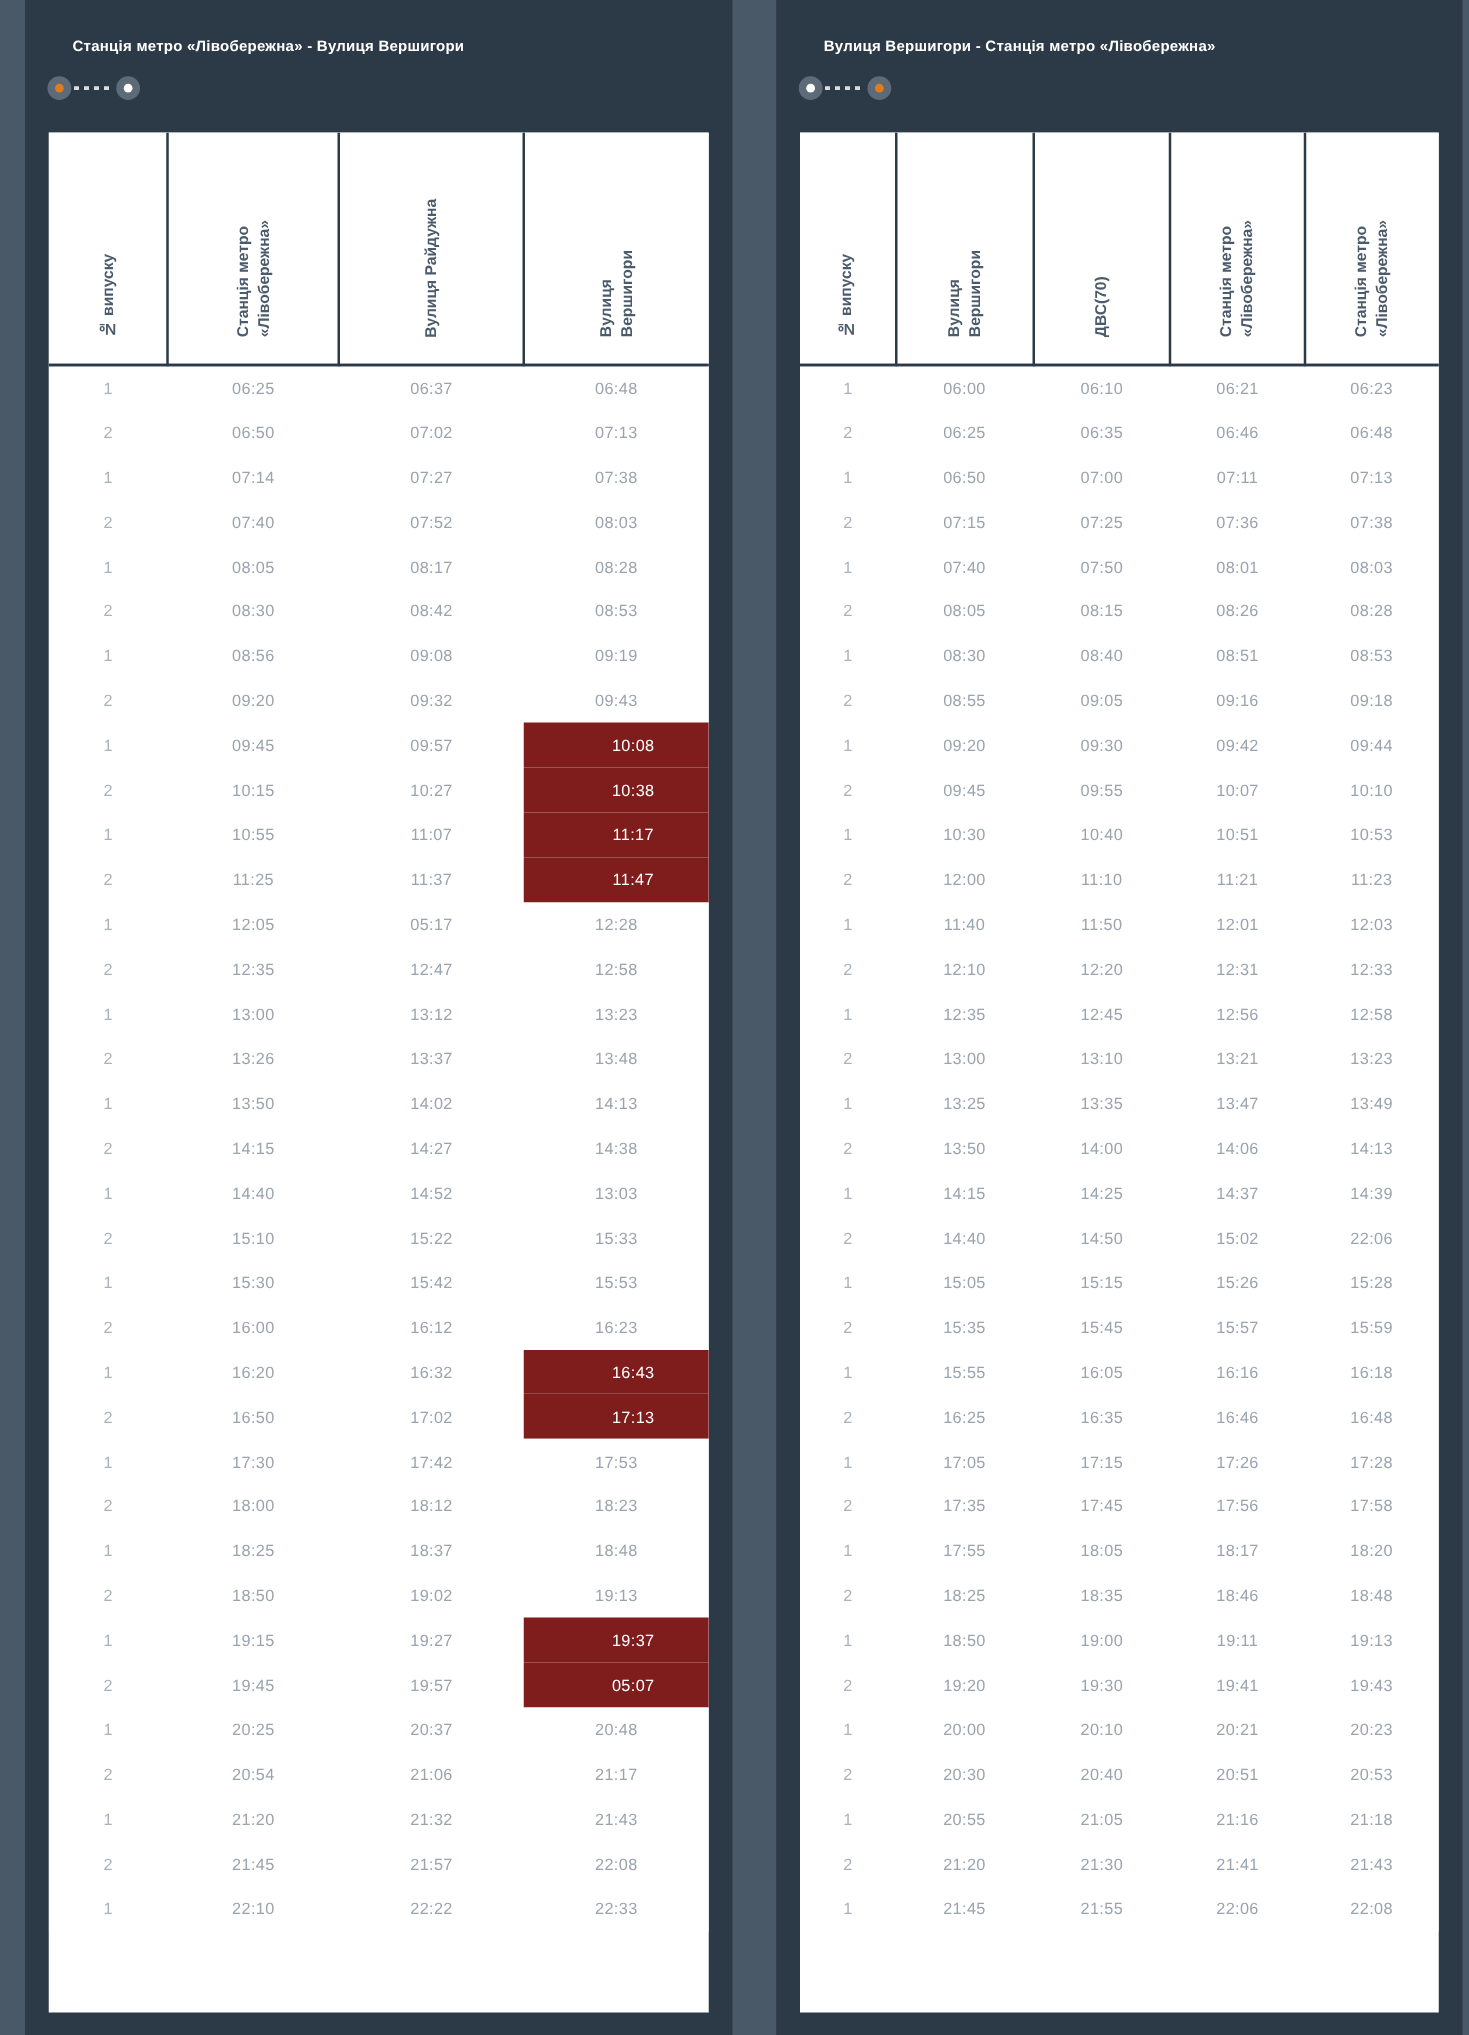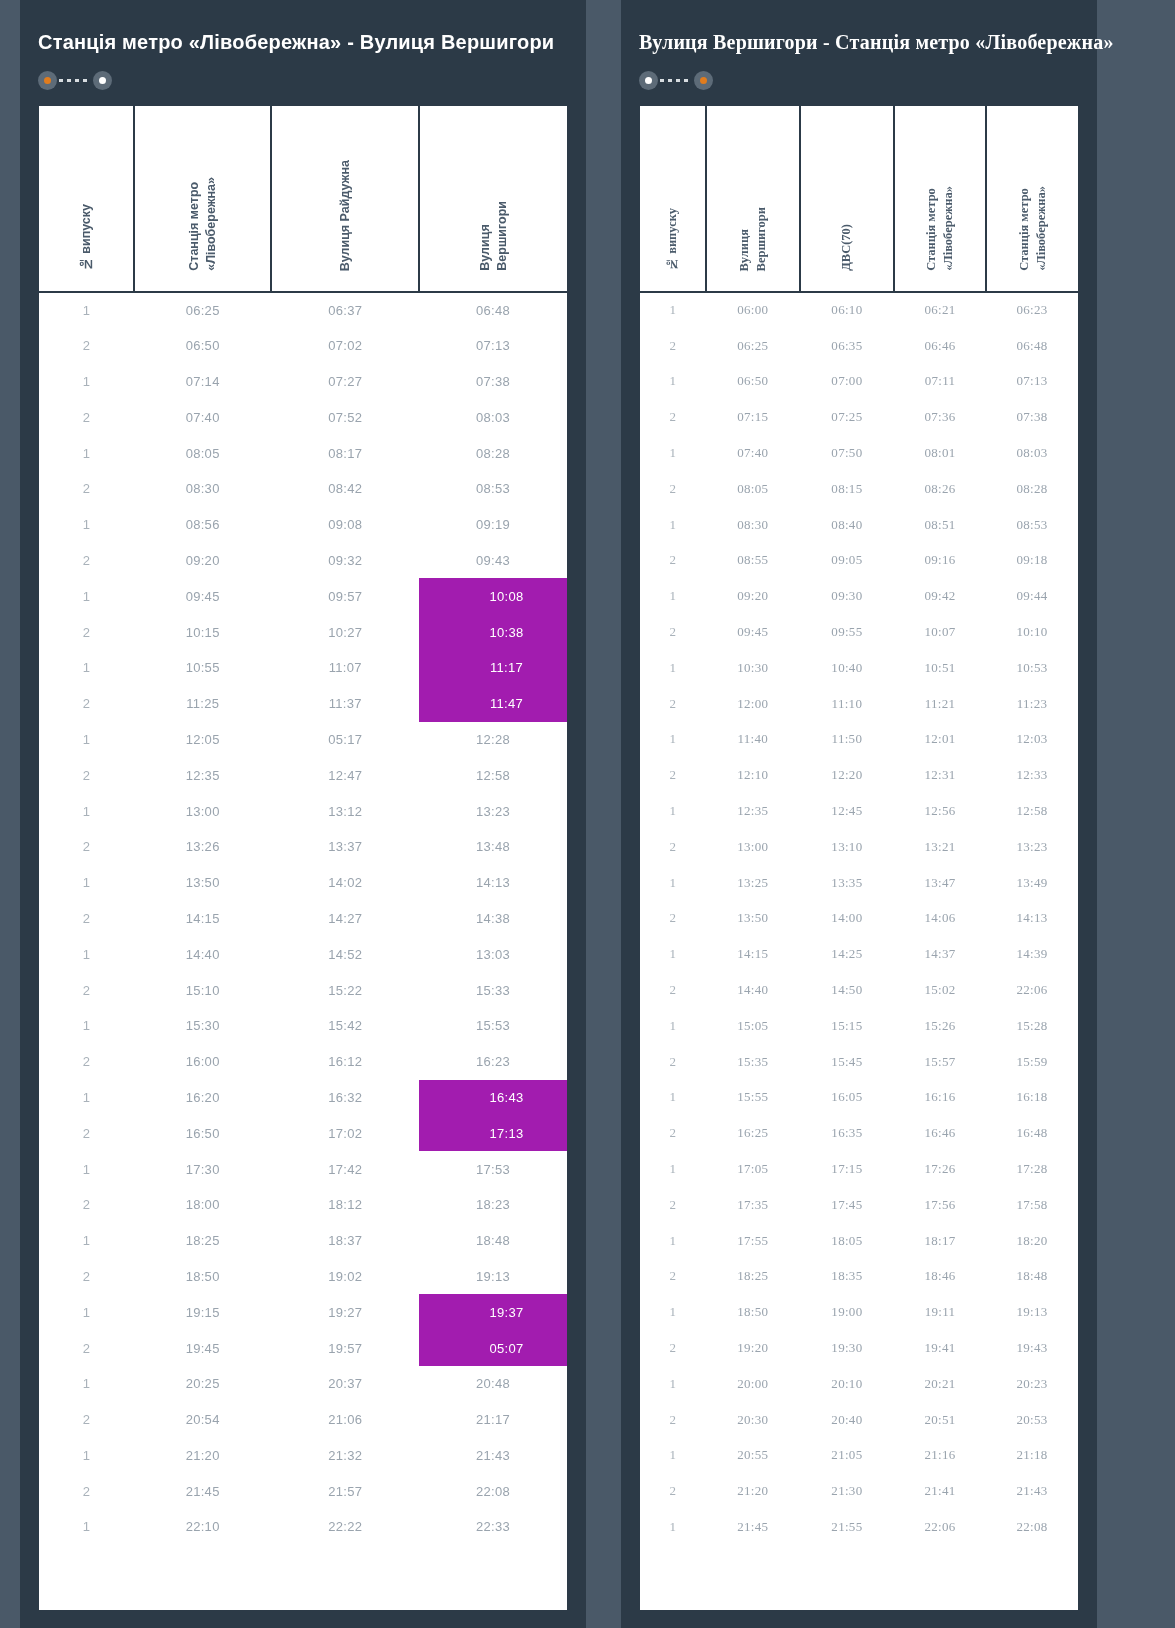--- a/index.html
+++ b/index.html
@@ -18,34 +18,35 @@
     gap: 16px;
     padding: 0 0 0 0;
   }
   .panel {
     background: #2c3a47;
     display: flex;
     flex-direction: column;
     position: relative;
   }
   .panel-left  { width: 566px; margin-left: 20px; }
-  .panel-right { width: 476px; margin-left: 19px; font-family: Liberation Serif, serif; }
+  .panel-right { width: 549px; margin-left: 19px; }
 
   .panel-header {
     padding: 30px 18px 0 18px;
     height: 106px;
     flex: 0 0 auto;
   }
   .panel-title {
     color: #ffffff;
-    font-size: 20px;
+    font-size: 12px;
     font-weight: bold;
     letter-spacing: .2px;
     line-height: 1.2;
     white-space: nowrap;
+    margin-left: 20px;
   }
   .dir-indicator {
     margin-top: 17px;
     display: flex;
     align-items: center;
     width: 74px;
   }
   .dir-node {
     width: 19px; height: 19px;
     border-radius: 50%;
@@ -100,21 +101,21 @@
     text-align: center;
     color: #9aa4ae;
     font-size: 13px;
     font-weight: 300;
     letter-spacing: .3px;
     background: #ffffff;
     border: none;
   }
   tbody td.num { color: #a9b2ba; }
   tbody td.hl {
-    background: #a21caf;
+    background: #7f1d1d;
     color: #ffffff;
     font-weight: 400;
     padding-left: 28px;
   }
   
   .t-left  col:nth-child(1) { width: 18%; }
   .t-left  col:nth-child(2) { width: 26%; }
   .t-left  col:nth-child(3) { width: 28%; }
   .t-left  col:nth-child(4) { width: 28%; }
   .t-right col:nth-child(1) { width: 15%; }

